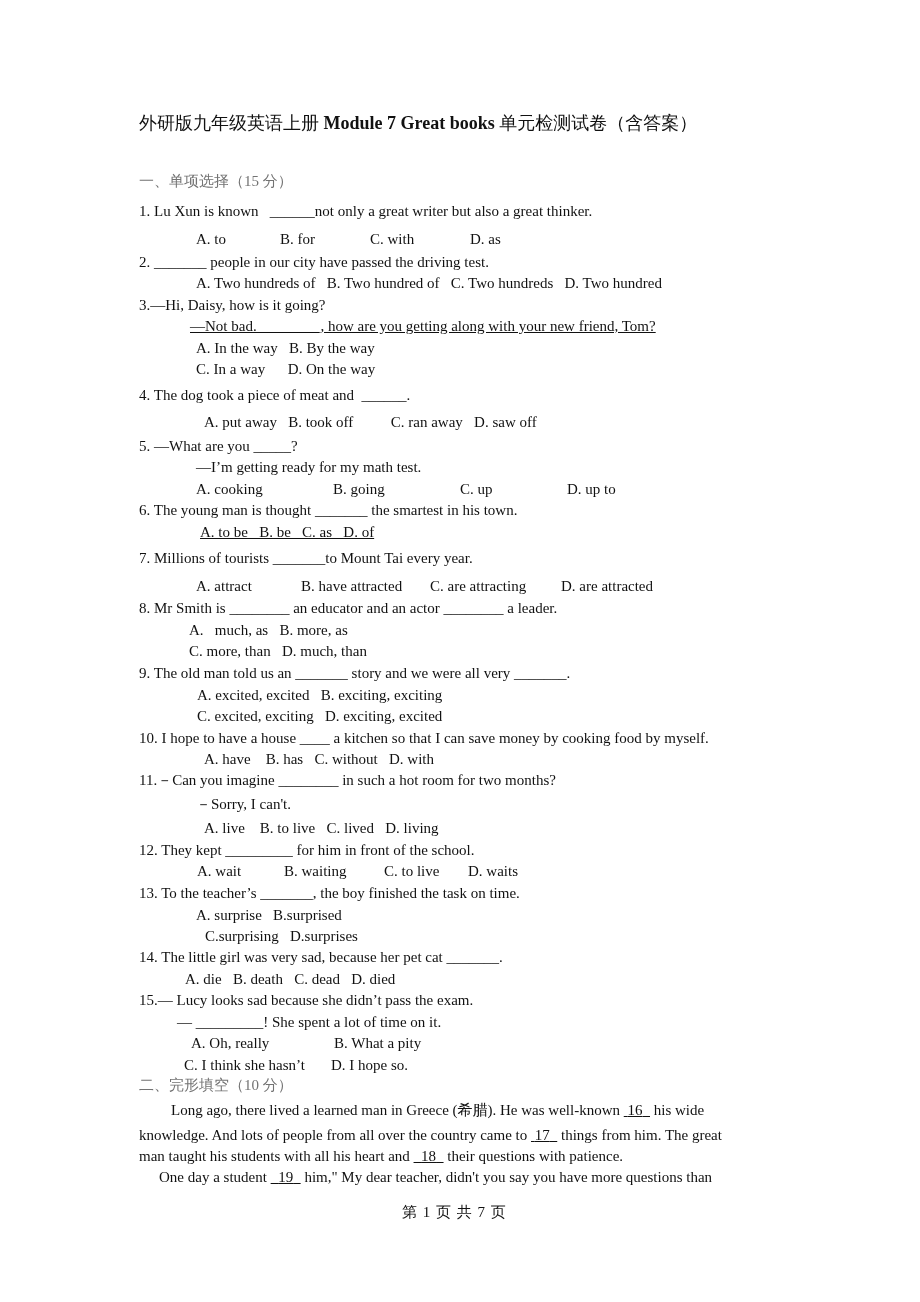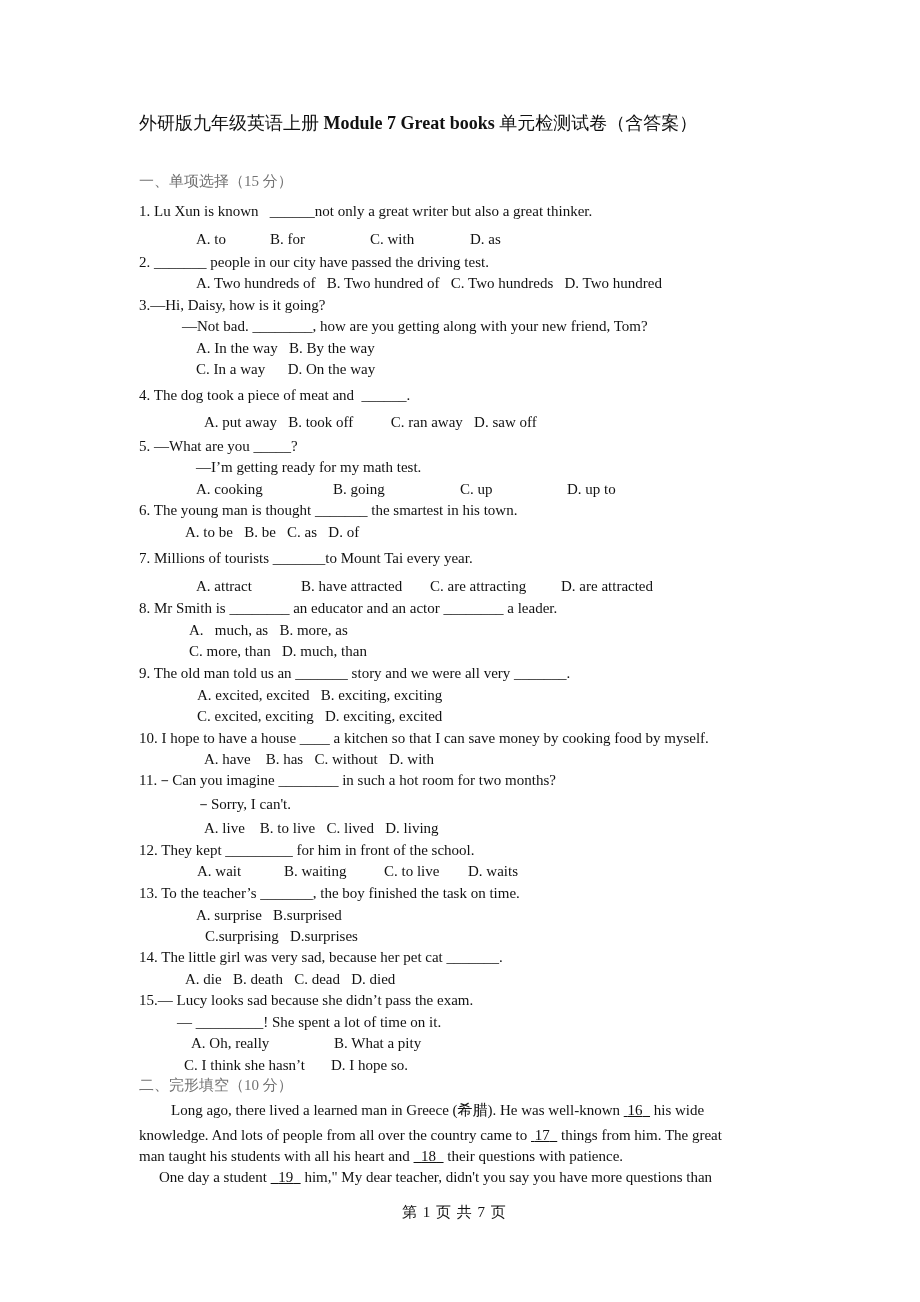--- a/index.html
+++ b/index.html
@@ -14,44 +14,44 @@
 </style>
 </head>
 <body>
 
 <div class="title"><span>外研版九年级英语上册 </span><b>Module 7 Great books</b><span> 单元检测试卷（含答案）</span></div>
 
 <div class="sec" style="left:139px;top:172px;">一、单项选择（15 分）</div>
 
 <div class="ln" style="left:139px;top:202px;">1. Lu Xun is known   ______not only a great writer but also a great thinker.</div>
 <div class="opt" style="left:196px;top:230px;">A. to</div>
-<div class="opt" style="left:270px;top:230px;">B. for</div>
+<div class="opt" style="left:280px;top:230px;">B. for</div>
 <div class="opt" style="left:370px;top:230px;">C. with</div>
 <div class="opt" style="left:470px;top:230px;">D. as</div>
 
 <div class="ln" style="left:139px;top:253px;">2. _______ people in our city have passed the driving test.</div>
 <div class="ln" style="left:196px;top:274px;">A. Two hundreds of   B. Two hundred of   C. Two hundreds   D. Two hundred</div>
 
 <div class="ln" style="left:139px;top:296px;text-align:right;">3.—Hi, Daisy, how is it going?</div>
-<div class="ln" style="left:182px;top:317px;">—Not bad. ________, how are you getting along with your new friend, Tom?</div>
+<div class="ln" style="left:190px;top:317px;text-decoration:underline;">—Not bad. ________, how are you getting along with your new friend, Tom?</div>
 <div class="ln" style="left:196px;top:339px;">A. In the way   B. By the way</div>
 <div class="ln" style="left:196px;top:360px;">C. In a way      D. On the way</div>
 
 <div class="ln" style="left:139px;top:386px;">4. The dog took a piece of meat and  ______.</div>
 <div class="ln" style="left:204px;top:413px;">A. put away   B. took off          C. ran away   D. saw off</div>
 
 <div class="ln" style="left:139px;top:437px;">5. —What are you _____?</div>
 <div class="ln" style="left:196px;top:458px;">—I’m getting ready for my math test.</div>
 <div class="opt" style="left:196px;top:480px;">A. cooking</div>
 <div class="opt" style="left:333px;top:480px;">B. going</div>
 <div class="opt" style="left:460px;top:480px;">C. up</div>
 <div class="opt" style="left:567px;top:480px;">D. up to</div>
 
 <div class="ln" style="left:139px;top:501px;">6. The young man is thought _______ the smartest in his town.</div>
-<div class="ln" style="left:185px;top:523px;">A. to be   B. be   C. as   D. of</div>
+<div class="ln" style="left:200px;top:523px;text-decoration:underline;">A. to be   B. be   C. as   D. of</div>
 
 <div class="ln" style="left:139px;top:549px;">7. Millions of tourists _______to Mount Tai every year.</div>
 <div class="opt" style="left:196px;top:577px;">A. attract</div>
 <div class="opt" style="left:301px;top:577px;">B. have attracted</div>
 <div class="opt" style="left:430px;top:577px;">C. are attracting</div>
 <div class="opt" style="left:561px;top:577px;">D. are attracted</div>
 
 <div class="ln" style="left:139px;top:599px;">8. Mr Smith is ________ an educator and an actor ________ a leader.</div>
 <div class="ln" style="left:189px;top:621px;">A.   much, as   B. more, as</div>
 <div class="ln" style="left:189px;top:642px;">C. more, than   D. much, than</div>

